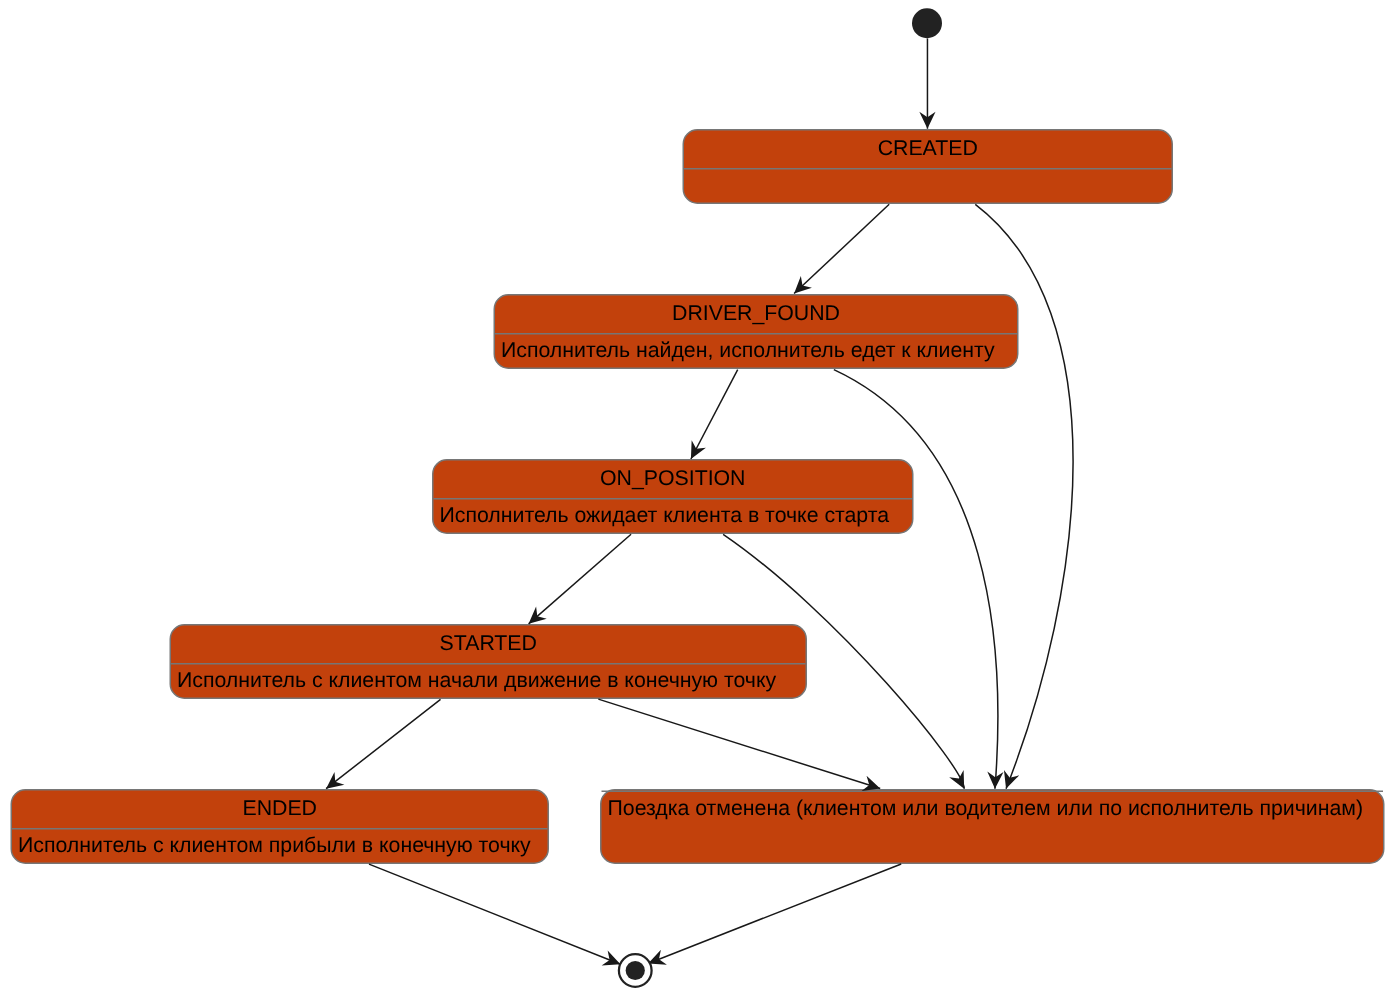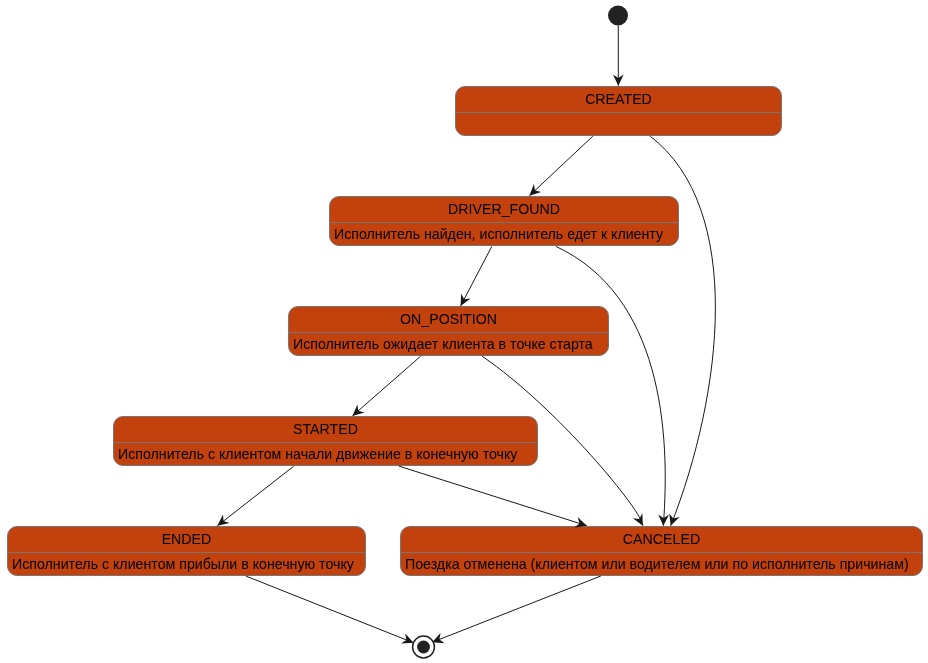--- a/index.html
+++ b/index.html
@@ -78,18 +78,17 @@
     <div class="desc">Исполнитель с клиентом начали движение в конечную точку</div>
   </div>
 
   <div class="state" style="left:7px;top:526px;width:359px;height:50px;">
     <div class="title">ENDED</div>
     <div class="rule"></div>
     <div class="desc">Исполнитель с клиентом прибыли в конечную точку</div>
   </div>
 
   <div class="state" style="left:400px;top:526px;width:523px;height:50px;">
-    <div class="title">CANCELED</div>
     <div class="rule"></div>
     <div class="desc">Поездка отменена (клиентом или водителем или по исполнитель причинам)</div>
   </div>
 
 </div>
 
 </body></html>

